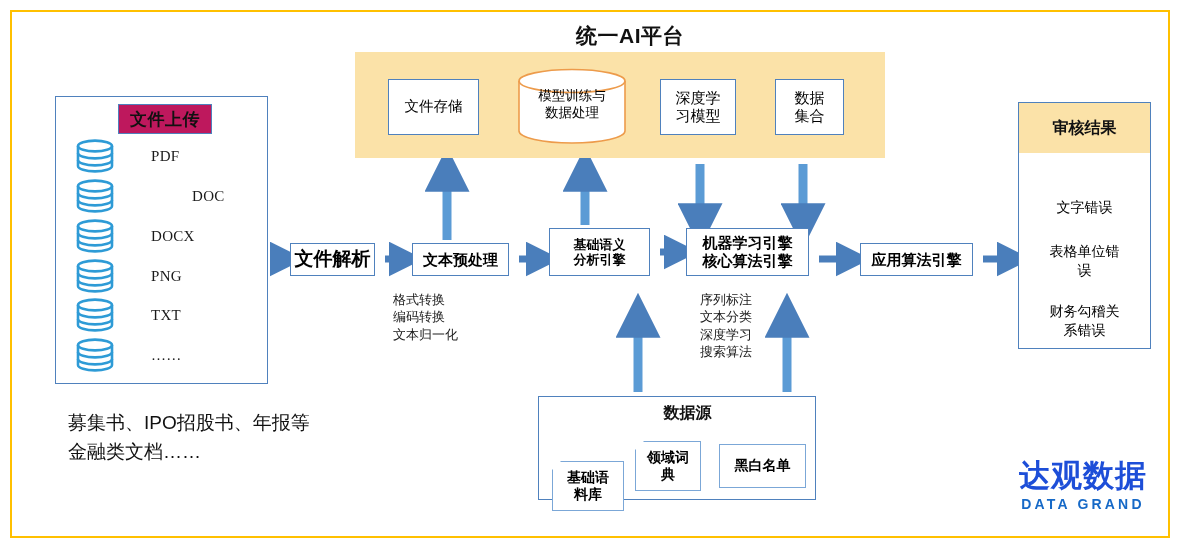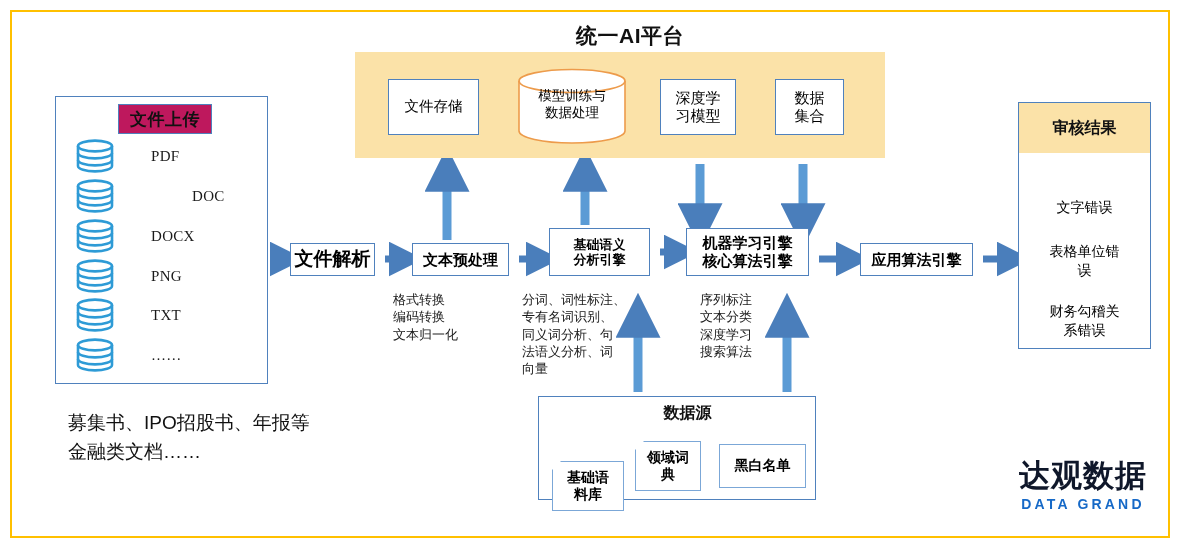--- a/index.html
+++ b/index.html
@@ -100,21 +100,21 @@
   }
   .ds-fold{
     clip-path:polygon(9px 0, 100% 0, 100% 100%, 0 100%, 0 9px);
   }
   .ds1{left:552px;top:461px;width:70px;height:48px;}
   .ds2{left:635px;top:441px;width:64px;height:48px;}
   .ds3{left:719px;top:444px;width:85px;height:42px;}
 
   
   .logo{left:1003px;top:460px;width:160px;text-align:center;}
-  .logo-cn{font-size:31px;font-weight:bold;color:#0f172a;letter-spacing:1px;line-height:1.05;}
+  .logo-cn{font-size:31px;font-weight:bold;color:#1d4ed8;letter-spacing:1px;line-height:1.05;}
   .logo-en{font-size:14px;font-weight:bold;color:#1669c7;letter-spacing:3.2px;margin-top:3px;}
 
   svg.lay{position:absolute;left:0;top:0;width:1188px;height:556px;pointer-events:none;}
 </style>
 </head>
 <body>
 
 <div id="canvas">
 
   <div class="abs page-frame"></div>
@@ -249,25 +249,20 @@
   <div class="abs box p-pre">文本预处理</div>
   <div class="abs box p-sem" style="white-space:pre-line;">基础语义
 分析引擎</div>
   <div class="abs box p-ml" style="white-space:pre-line;">机器学习引擎
 核心算法引擎</div>
   <div class="abs box p-app">应用算法引擎</div>
 
   <div class="cap cap-pre">格式转换
 编码转换
 文本归一化</div>
-  <div class="cap cap-sem">分词、词性标注、
-专有名词识别、
-同义词分析、句
-法语义分析、词
-向量</div>
   <div class="cap cap-ml">序列标注
 文本分类
 深度学习
 搜索算法</div>
 
   <div class="abs ds-panel"></div>
   <div class="abs ds-title">数据源</div>
   <div class="ds-item ds-fold ds1" style="white-space:pre-line;">基础语
 料库</div>
   <div class="ds-item ds-fold ds2" style="white-space:pre-line;">领域词

